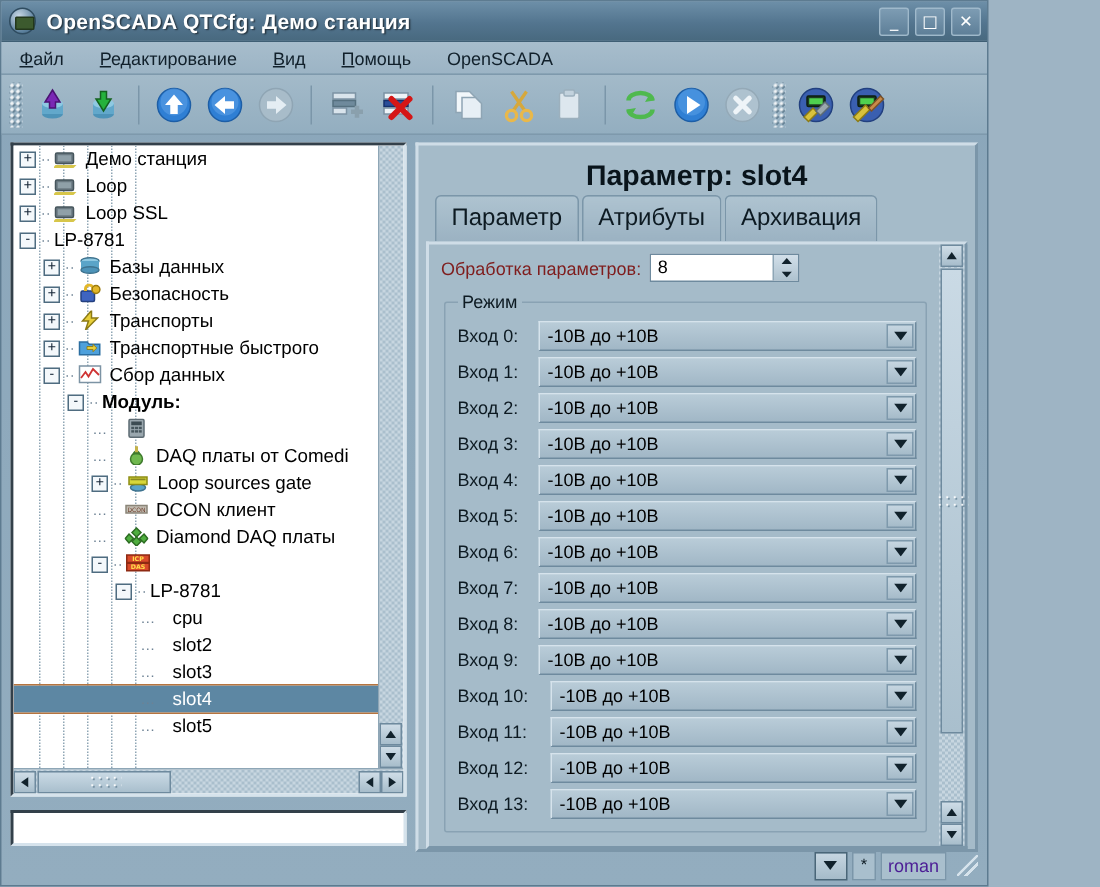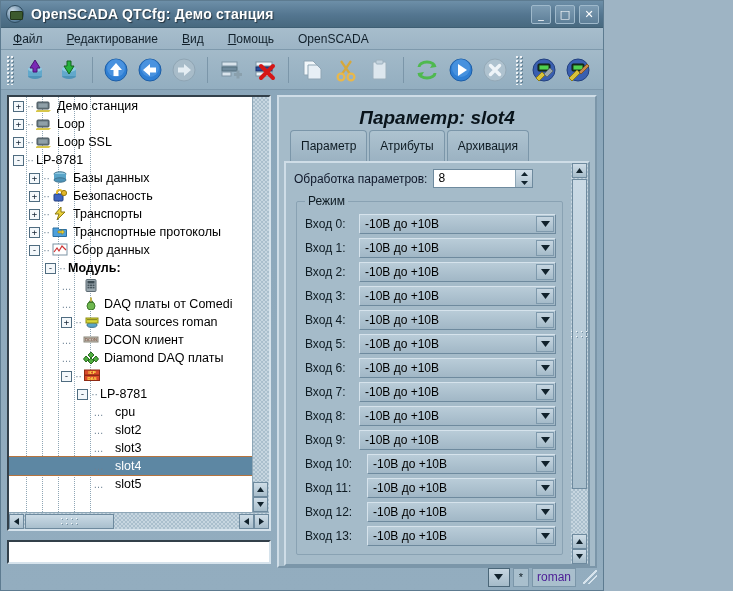--- a/index.html
+++ b/index.html
@@ -8,21 +8,21 @@
     width: 733px; height: 591px;
     overflow: hidden;
     font-family: "Liberation Sans", sans-serif;
   }
   body {
     background: #9eb4c4;
   }
 
   
   #window {
-    position: absolute; left:0; top:0; width: 604px; height: 591px;
+    position: absolute; left:0; top:0; width: 659px; height: 591px;
     background: linear-gradient(180deg,#8aa6ba 0%, #93adbf 100%);
     border: 1px solid #5d7b90;
     display: flex; flex-direction: column;
   }
 
   
   #titlebar {
     height: 27px; min-height:27px;
     background: linear-gradient(180deg,#6d8fa8 0%, #53758f 55%, #48697f 100%);
     display: flex; align-items: center;
@@ -209,27 +209,27 @@
   #right {
     flex: 1; min-width:0;
     background: #a5bbc9;
     border: 2px solid #cfdde7;
     border-right-color:#7b96a9; border-bottom-color:#7b96a9;
     display:flex; flex-direction:column;
     padding: 6px 5px 0 5px;
     height: 473px;
   }
   #page-title {
-    text-align:center; font-size: 19px; font-weight:bold; font-style:italic;
+    text-align:center; font-size: 19px; font-weight:bold; 
     color:#09141b; padding: 4px 0 10px 0;
   }
   #tabs { display:flex; align-items:flex-end; padding-left: 6px; height: 22px; }
   .tab {
     height: 20px; padding: 15px 10px;
-    font-size: 12px; color:#0d1a22;
+    font-size: 16px; color:#0d1a22;
     background: linear-gradient(180deg,#aec3d0,#9bb2c2);
     border: 1px solid #7b96a9; border-bottom:none;
     border-radius: 4px 4px 0 0;
     display:flex; align-items:center;
     margin-right: 2px;
   }
   .tab.active {
     height: 22px;
     background: linear-gradient(180deg,#c1d2dd,#a9bfcd);
     border-color:#d8e5ed; border-top-color:#e4eef4;
@@ -241,21 +241,21 @@
     border: 2px solid #cfdde7;
     border-right-color:#7b96a9; border-bottom-color:#7b96a9;
     background: #a5bbc9;
     display:flex;
   }
   #form-area {
     flex:1; min-width:0; overflow:hidden; position:relative;
     padding: 6px 6px 0 8px;
   }
   .row { display:flex; align-items:center; margin-bottom: 6px; }
-  .flabel { font-size: 12px; color:#0f172a; white-space:nowrap; }
+  .flabel { font-size: 12px; color:#7f1d1d; white-space:nowrap; }
   .spin {
     margin-left:6px; width:100px; height:19px; display:flex;
     background:#ffffff;
     border:1px solid #6e8a9e;
   }
   .spin .val { flex:1; font-size:12px; padding-left:4px; line-height:17px; color:#000; }
   .spin .arrows {
     width:17px; display:flex; flex-direction:column;
     border-left:1px solid #8ea6b6;
     background: linear-gradient(180deg,#d2dfe9,#aec2cf);
@@ -561,21 +561,21 @@
                 <span class="tlabel">Транспорты</span>
               </div>
               <div class="tnode">
                 <span class="indent" style="width: 20px;"></span>
                 <span class="exp">+</span>
                 <span class="nub">··</span>
                 <span class="tico"><svg width="16" height="13" viewBox="0 0 16 13">
                     <path d="M1 3 h5 l1.5 1.5 h7 v7 h-13.5 z" fill="#4da0dc" stroke="#2b6ea1"></path>
                     <path d="M6 6 l4 0 l0 -1.5 l2.5 2.5 l-2.5 2.5 l0 -1.5 l-4 0 z" fill="#e8cf3a" stroke="#8d7b15" stroke-width=".6"></path>
                   </svg></span>
-                <span class="tlabel">Транспортные протоколы</span>
+                <span class="tlabel">Транспортные быстрого</span>
               </div>
               <div class="tnode">
                 <span class="indent" style="width: 20px;"></span>
                 <span class="exp">-</span>
                 <span class="nub">··</span>
                 <span class="tico"><svg width="16" height="13" viewBox="0 0 16 13">
                     <rect x="1" y="1" width="14" height="11" fill="#ffffff" stroke="#7c93a4"></rect>
                     <path d="M2 9 L5 5 L7 8 L10 3 L14 7" fill="none" stroke="#cf3333" stroke-width="1.2"></path>
                   </svg></span>
                 <span class="tlabel">Сбор данных</span>
@@ -616,21 +616,21 @@
               </div>
               <div class="tnode">
                 <span class="indent" style="width: 52px;"></span>
                 <span class="exp">+</span>
                 <span class="nub">··</span>
                 <span class="tico"><svg width="16" height="13" viewBox="0 0 16 13">
                     <ellipse cx="8" cy="10" rx="5" ry="2.4" fill="#5aa4c8" stroke="#3f7490"></ellipse>
                     <rect x="2" y="3" width="12" height="5" fill="#d7d73a" stroke="#8d8d15"></rect>
                     <rect x="3" y="4" width="10" height="1.2" fill="#8a8a22"></rect>
                   </svg></span>
-                <span class="tlabel">Data sources roman</span>
+                <span class="tlabel">Loop sources gate</span>
               </div>
               <div class="tnode">
                 <span class="indent" style="width: 52px;"></span>
                 <span class="nub">…</span>
                 <span class="nub"></span>
                 <span class="tico"><svg width="16" height="13" viewBox="0 0 16 13">
                     <rect x="1" y="4" width="14" height="5" fill="#c2bdb2" stroke="#8a8578"></rect>
                     <text x="8" y="8.2" font-size="4" text-anchor="middle" fill="#6b3b2a" font-family="DejaVu Sans, sans-serif">DCON</text>
                   </svg></span>
                 <span class="tlabel">DCON клиент</span>

